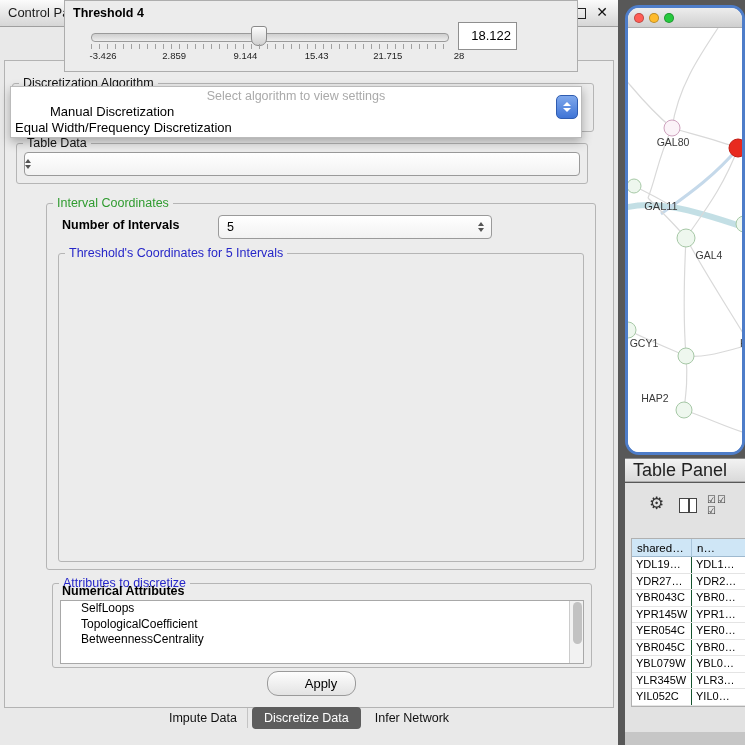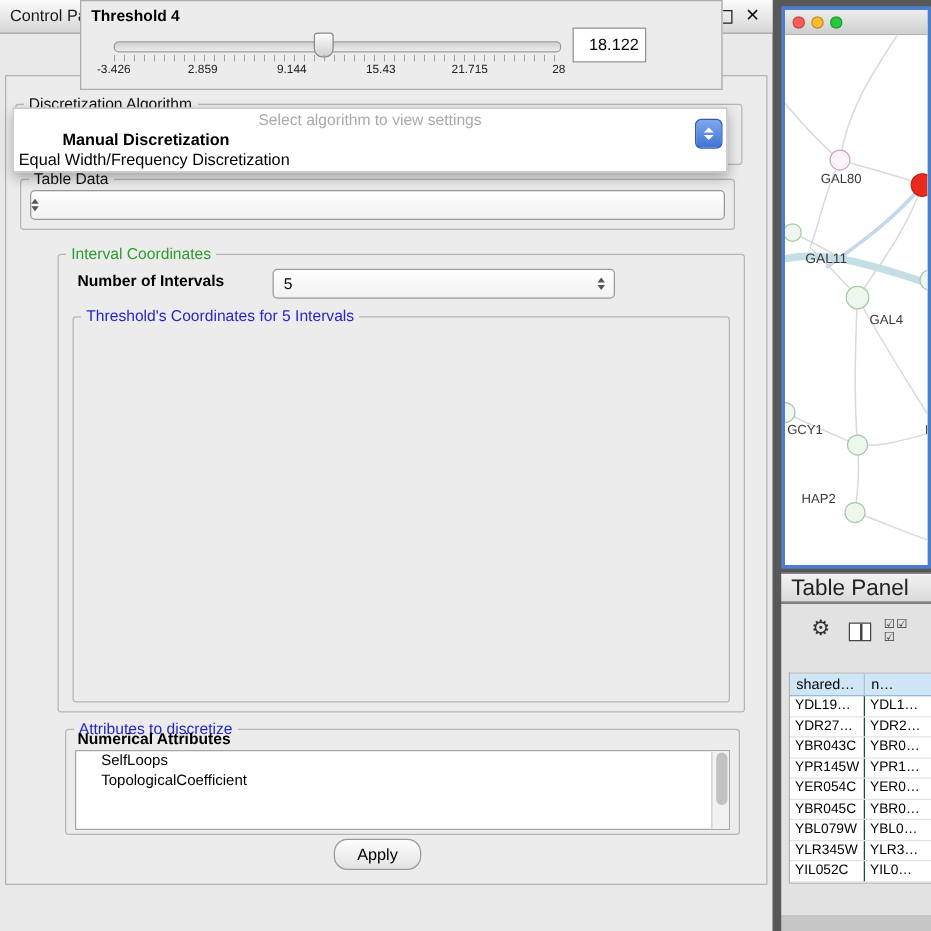--- a/index.html
+++ b/index.html
@@ -24,21 +24,21 @@
   .fs-interval{left:46px;top:196px;width:548px;height:372px;}
   .fs-interval>legend{color:#2f9b2f;}
   .fs-thresh{left:58px;top:246px;width:524px;height:314px;}
   .fs-thresh>legend,.fs-attrs>legend{color:#2626c8;}
   .fs-attrs{left:52px;top:576px;width:538px;height:90px;}
   
   .algo-overlay{position:absolute;left:10px;top:86px;width:570px;height:50px;background:#fff;
     border:1px solid #bbb;box-shadow:0 4px 10px rgba(0,0,0,.3);z-index:6;}
   .algo-placeholder{display:block;text-align:center;color:#aaa;font-size:12.5px;line-height:15px;padding-top:2px;}
   .algo-opt{display:block;font-size:13px;line-height:16px;padding-left:4px;color:#000;white-space:nowrap;}
-  .algo-opt.bold{font-weight:700;padding-left:39px;}
+  .algo-opt.bold{font-weight:400;padding-left:39px;}
   .blue-stepper{position:absolute;right:3px;top:8px;width:20px;height:22px;border-radius:5px;
     background:linear-gradient(#7fa8ec,#3f74d6);border:1px solid #2f5cb0;
     display:flex;flex-direction:column;align-items:center;justify-content:center;gap:2px;}
   .tri-up-w{width:0;height:0;border-left:4px solid transparent;border-right:4px solid transparent;border-bottom:4px solid #fff;}
   .tri-dn-w{width:0;height:0;border-left:4px solid transparent;border-right:4px solid transparent;border-top:4px solid #fff;}
   
   .combo{position:absolute;background:linear-gradient(#ffffff,#f2f2f2);border:1px solid #9a9a9a;border-radius:4px;
     font-size:12.5px;color:#000;display:flex;align-items:center;}
   .combo .val{flex:1;padding-left:8px;white-space:nowrap;overflow:hidden;}
   .gray-arrows{display:flex;flex-direction:column;gap:2px;margin-right:7px;}
@@ -52,37 +52,37 @@
   .thbox:nth-of-type(1){top:262px;} .thbox:nth-of-type(2){top:336px;}
   .thbox:nth-of-type(3){top:410px;} .thbox:nth-of-type(4){top:484px;}
   .th-label{position:absolute;left:8px;top:5px;font-size:12.5px;font-weight:700;color:#000;}
   .th-track{position:absolute;left:26px;top:32px;width:356px;height:7px;border:1px solid #9a9a9a;border-radius:4px;
     background:linear-gradient(#cfcfcf,#ededed);}
   .th-ticks{position:absolute;left:26px;top:43px;width:357px;height:5px;
     background:repeating-linear-gradient(to right,#a0a0a0 0 1px,transparent 1px 8px);}
   .th-handle{position:absolute;top:25px;width:14px;height:18px;border:1px solid #8a8a8a;border-radius:3px 3px 7px 7px;
     background:linear-gradient(#fdfdfd,#cfcfcf);}
   .th-scale{position:absolute;left:26px;top:49px;width:356px;height:12px;font-size:9.5px;color:#222;}
-  .th-scale span{position:absolute;transform:translateX(-50%);white-space:nowrap;}
+  .th-scale span{position:absolute;transform:translateX(-50%);white-space:nowrap;margin-left:12px;}
   .th-scale span:nth-child(1){left:0;} .th-scale span:nth-child(2){left:20%;}
   .th-scale span:nth-child(3){left:40%;} .th-scale span:nth-child(4){left:60%;}
   .th-scale span:nth-child(5){left:80%;} .th-scale span:nth-child(6){left:100%;}
   .th-value{position:absolute;right:60px;top:21px;width:52px;height:26px;background:#fff;border:1px solid #8f8f8f;
     font-size:13px;line-height:26px;text-align:right;padding-right:5px;color:#000;}
   
   .lbl-numattr{position:absolute;left:62px;top:584px;font-size:12.5px;font-weight:700;color:#000;}
   .listbox{position:absolute;left:60px;top:600px;width:522px;height:62px;background:#fff;border:1px solid #a8a8a8;overflow:hidden;}
   .listbox .item{font-size:12px;line-height:15.5px;padding-left:20px;color:#000;}
   .list-scrollbar{position:absolute;right:0;top:0;bottom:0;width:13px;background:#f2f2f2;border-left:1px solid #ccc;}
   .list-thumb{position:absolute;right:1.5px;top:1px;width:9px;height:42px;background:#c2c2c2;border-radius:5px;}
   .apply-btn{position:absolute;left:267px;top:671px;width:68px;height:23px;border:1px solid #9a9a9a;border-radius:11px;
-    background:linear-gradient(#fdfdfd,#e3e3e3);font-size:13px;text-align:center;line-height:23px;color:#000;}
+    background:linear-gradient(#fdfdfd,#e3e3e3);font-size:13px;text-align:center;line-height:23px;color:#000;padding-left:19px;}
   .bottom-tabbar{position:absolute;left:0;top:704px;right:0;height:28px;display:flex;justify-content:center;align-items:center;}
   
-  .network-window{position:absolute;left:625px;top:5px;width:120px;height:450px;border:3px solid #4e7dc9;border-radius:1px;
+  .network-window{position:absolute;left:625px;top:5px;width:120px;height:450px;border:3px solid #4e7dc9;border-radius:14px;
     background:#fff;box-sizing:border-box;overflow:hidden;text-align:center;}
   .mac-titlebar{height:19px;background:linear-gradient(#ededed,#cfcfcf);border-bottom:1px solid #b0b0b0;
     display:flex;align-items:center;padding-left:6px;gap:5px;}
   .light{width:10px;height:10px;border-radius:50%;border:1px solid rgba(0,0,0,.25);box-sizing:border-box;}
   .light.red{background:#ff5d55;} .light.yellow{background:#febb2d;} .light.green{background:#27c93f;}
   .net-canvas{position:relative;width:114px;height:425px;background:#fff;}
   .net-canvas svg{position:absolute;left:0;top:0;}
   .tp-bar{position:absolute;left:625px;top:458px;width:120px;height:24px;background:linear-gradient(#f2f2f2,#dadada);
     border-top:1px solid #8a8a8a;border-bottom:1px solid #adadad;box-sizing:border-box;}
   .tp-bar .t{font-size:18px;line-height:22px;padding-left:8px;color:#222;}
@@ -243,27 +243,39 @@
     <div class="th-value">18.122</div>
   </div>
 
   <fieldset class="fs-attrs">
     <legend>Attributes to discretize</legend>
   </fieldset>
   <span class="lbl-numattr">Numerical Attributes</span>
   <div class="listbox">
     <div class="item">SelfLoops</div>
     <div class="item">TopologicalCoefficient</div>
+    <div class="item">BetweennessCentrality</div>
     <div class="list-scrollbar">
       <div class="list-thumb"></div>
     </div>
   </div>
 
   <div class="apply-btn">Apply</div>
 
+  <div class="bottom-tabbar">
+    <div class="tab">
+      <span>Impute Data</span>
+      </div>
+    <div class="tab selected">
+      <span>Discretize Data</span>
+      </div>
+    <div class="tab">
+      <span>Infer Network</span>
+      </div>
+  </div>
 </div>
 
 <div class="network-window">
   <div class="mac-titlebar">
     <span class="light red"></span>
     <span class="light yellow"></span>
     <span class="light green"></span>
   </div>
   <div class="net-canvas">
     <svg width="114" height="425" viewBox="0 0 114 425">

